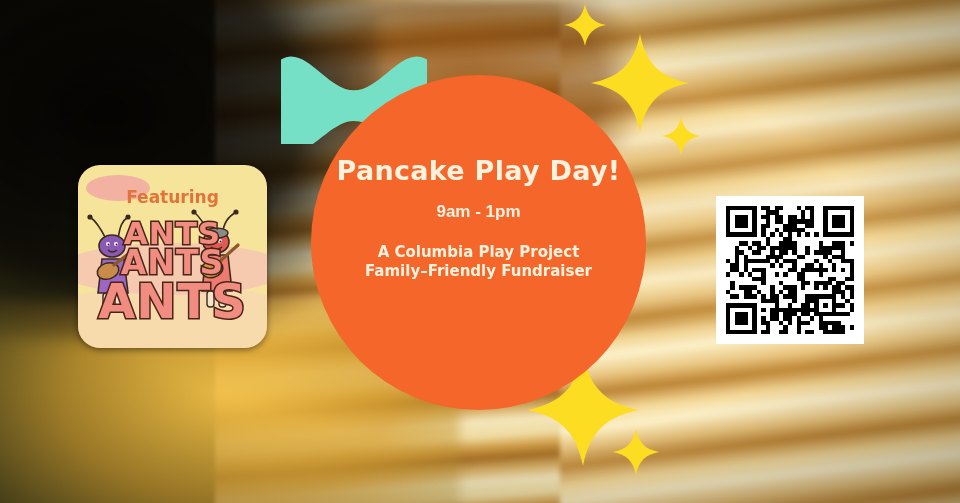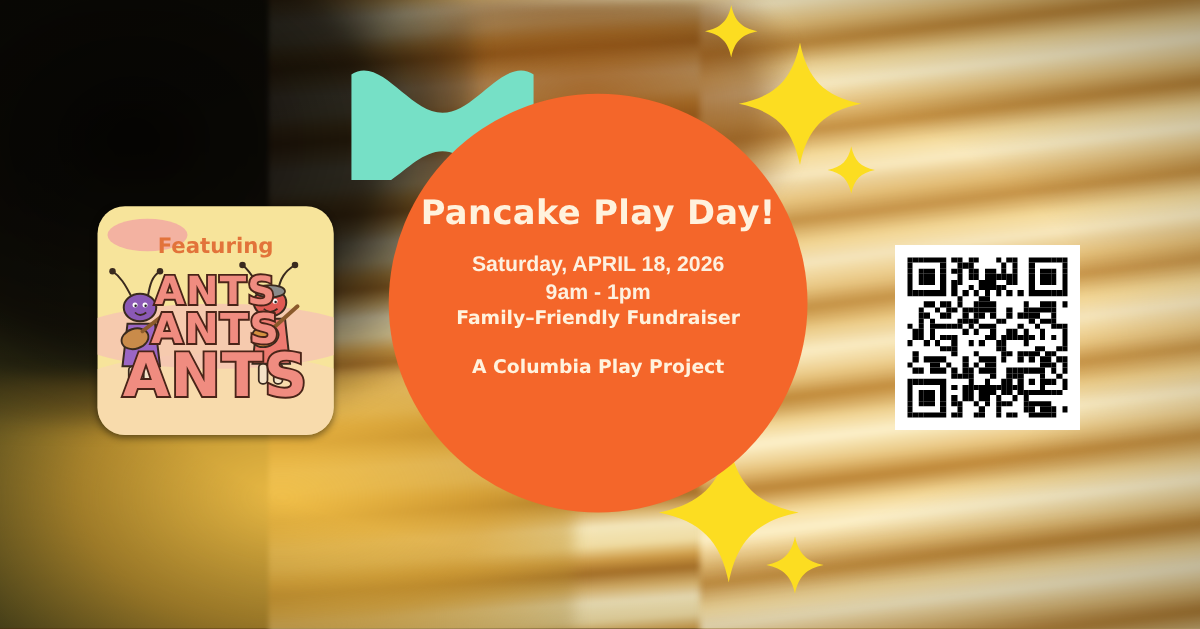--- a/index.html
+++ b/index.html
@@ -244,24 +244,23 @@
   </svg>
   <svg class="spark" style="left:527px; top:354px; width:112px; height:112px;" viewBox="0 0 100 100">
     <path d="M50,0 C56,30 70,44 100,50 C70,56 56,70 50,100 C44,70 30,56 0,50 C30,44 44,30 50,0 Z" fill="#FCDD21"></path>
   </svg>
   <svg class="spark" style="left:613px; top:429px; width:46px; height:46px;" viewBox="0 0 100 100">
     <path d="M50,0 C56,30 70,44 100,50 C70,56 56,70 50,100 C44,70 30,56 0,50 C30,44 44,30 50,0 Z" fill="#FCDD21"></path>
   </svg>
 
   <div class="circle">
     <div class="headline">Pancake Play Day!</div>
-    <div class="detail">Saturday, APRIL 18, 2026</div>
     <div class="detail">9am - 1pm</div>
+    <div class="sub">A Columbia Play Project</div>
     <div class="sub" style="margin-top:0;">Family–Friendly Fundraiser</div>
-    <div class="sub">A Columbia Play Project</div>
   </div>
 
   <div class="badge">
     <div class="badge-blob-low"></div>
     <div class="badge-blob-mid"></div>
     <div class="badge-blob-top"></div>
 
     <div class="badge-featuring">Featuring</div>
 
     <svg class="ant-fig" style="left:6px; top:48px; width:58px; height:100px;" viewBox="0 0 58 100">

